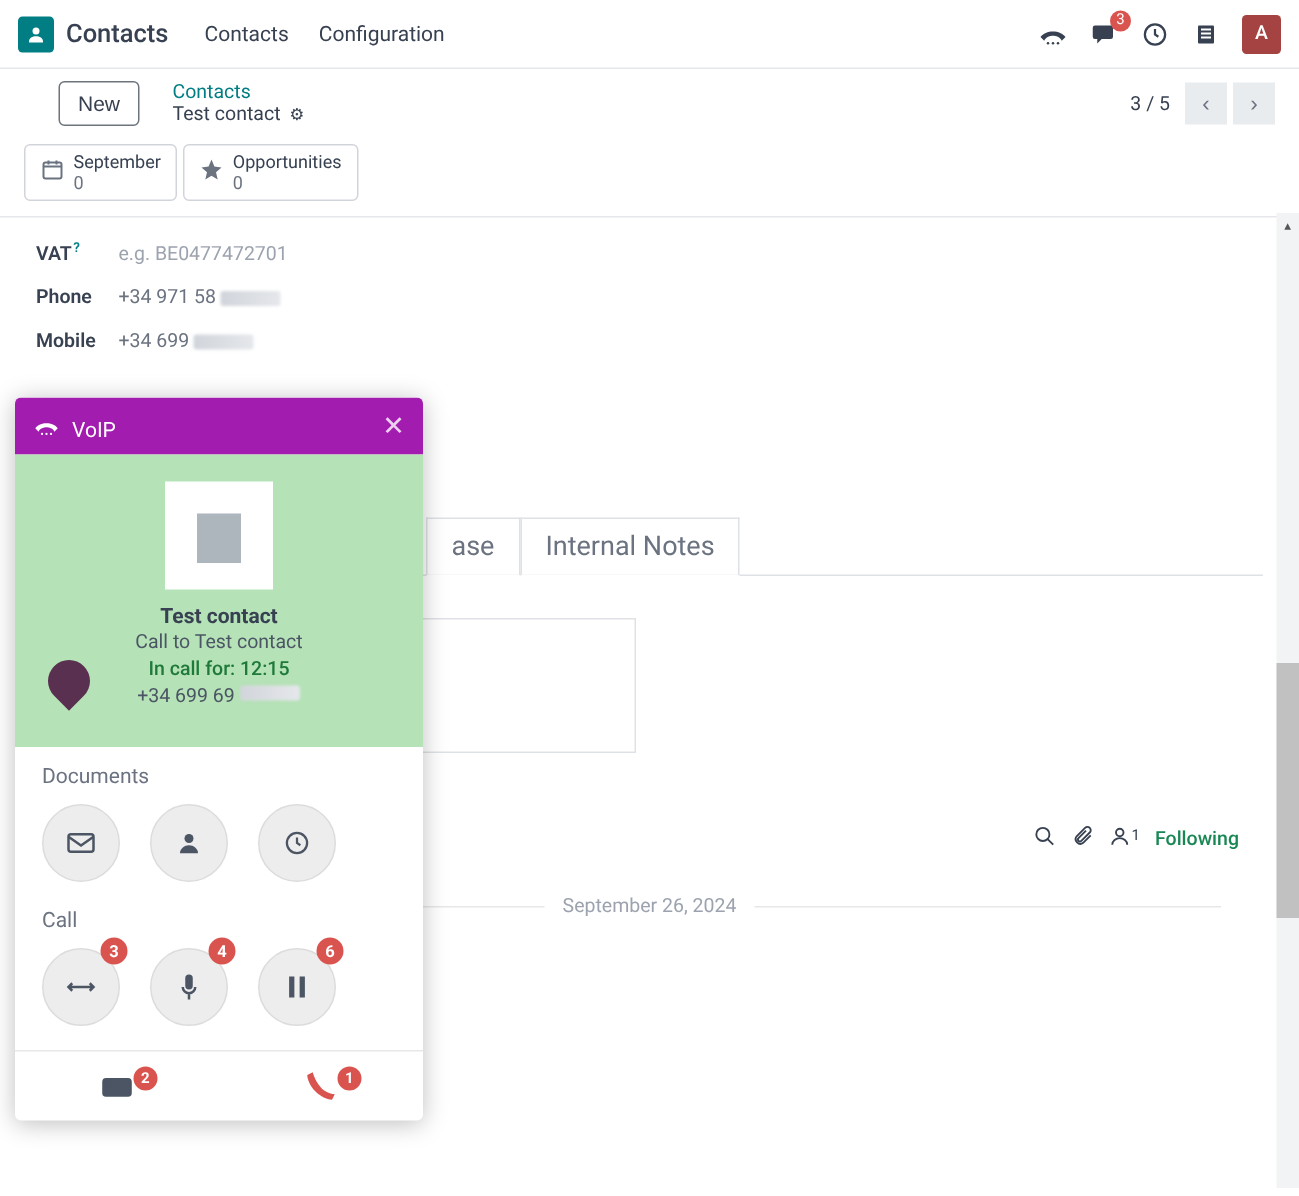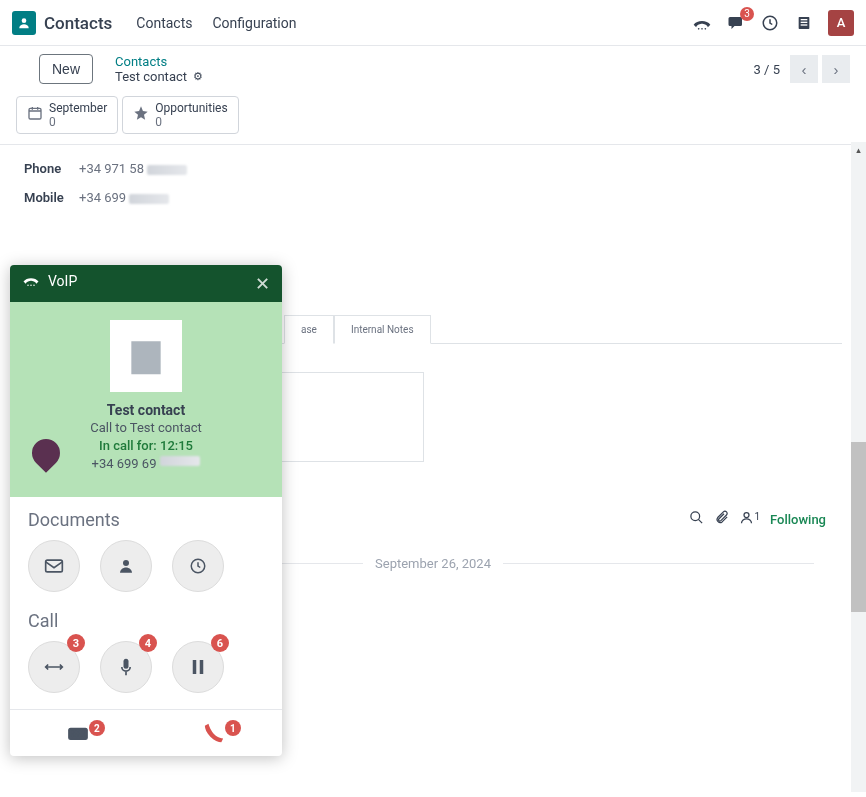--- a/index.html
+++ b/index.html
@@ -207,21 +207,21 @@
       filter: blur(1px);
       vertical-align: middle;
     }
     .tabs-row {
       display: flex;
       border-bottom: 1px solid #dee2e6;
       margin-top: 110px;
     }
     .tab {
       padding: 8px 16px;
-      font-size: 10px;
+      font-size: 18px;
       color: #6b7280;
       cursor: pointer;
       border: 1px solid transparent;
       margin-bottom: -1px;
     }
     .tab.visible-partial {
       border: 1px solid #dee2e6;
       border-bottom-color: #fff;
     }
     .content-box {
@@ -298,25 +298,25 @@
       position: absolute;
       left: 10px;
       top: 265px;
       width: 272px;
       background: #fff;
       border-radius: 4px;
       box-shadow: 0 2px 16px rgba(0,0,0,0.25);
       overflow: hidden;
     }
     .voip-header {
-      background: #14532d;
+      background: #a21caf;
       color: #fff;
       padding: 8px 12px;
       display: flex;
-      align-items: flex-start;
+      align-items: flex-end;
       gap: 8px;
       font-size: 14px;
     }
     .voip-close {
       margin-left: auto;
       cursor: pointer;
       font-size: 18px;
       opacity: 0.8;
     }
     .voip-call {
@@ -345,21 +345,21 @@
       bottom: 30px;
       width: 28px;
       height: 28px;
       background: #5a3050;
       border-radius: 50% 50% 50% 0;
       transform: rotate(-45deg);
     }
     .voip-section {
       padding: 12px 18px 6px;
     }
-    .voip-section-title { color: #6b7280; font-size: 18px; margin-bottom: 10px; }
+    .voip-section-title { color: #6b7280; font-size: 14px; margin-bottom: 10px; }
     .btn-row {
       display: flex;
       gap: 20px;
     }
     .round-btn {
       width: 52px;
       height: 52px;
       border-radius: 50%;
       background: #ededed;
       border: 1px solid #dcdcdc;
@@ -506,20 +506,24 @@
         </svg>
     </span>
     <div class="stat-text">
       <span>Opportunities</span>
       <span class="stat-count">0</span>
     </div>
   </div>
 </div>
 
 <div class="sheet-wrap">
+  <div class="form-row">
+    <span class="form-label"><span>VAT</span><span class="label-help">?</span></span>
+    <span class="form-value placeholder-text">e.g. BE0477472701</span>
+  </div>
   <div class="form-row">
     <span class="form-label">Phone</span>
     <span class="form-value"><span>+34 971 58 </span><span class="blurred"></span></span>
   </div>
   <div class="form-row">
     <span class="form-label">Mobile</span>
     <span class="form-value"><span>+34 699 </span><span class="blurred"></span></span>
   </div>
 
   <div class="tabs-row">

